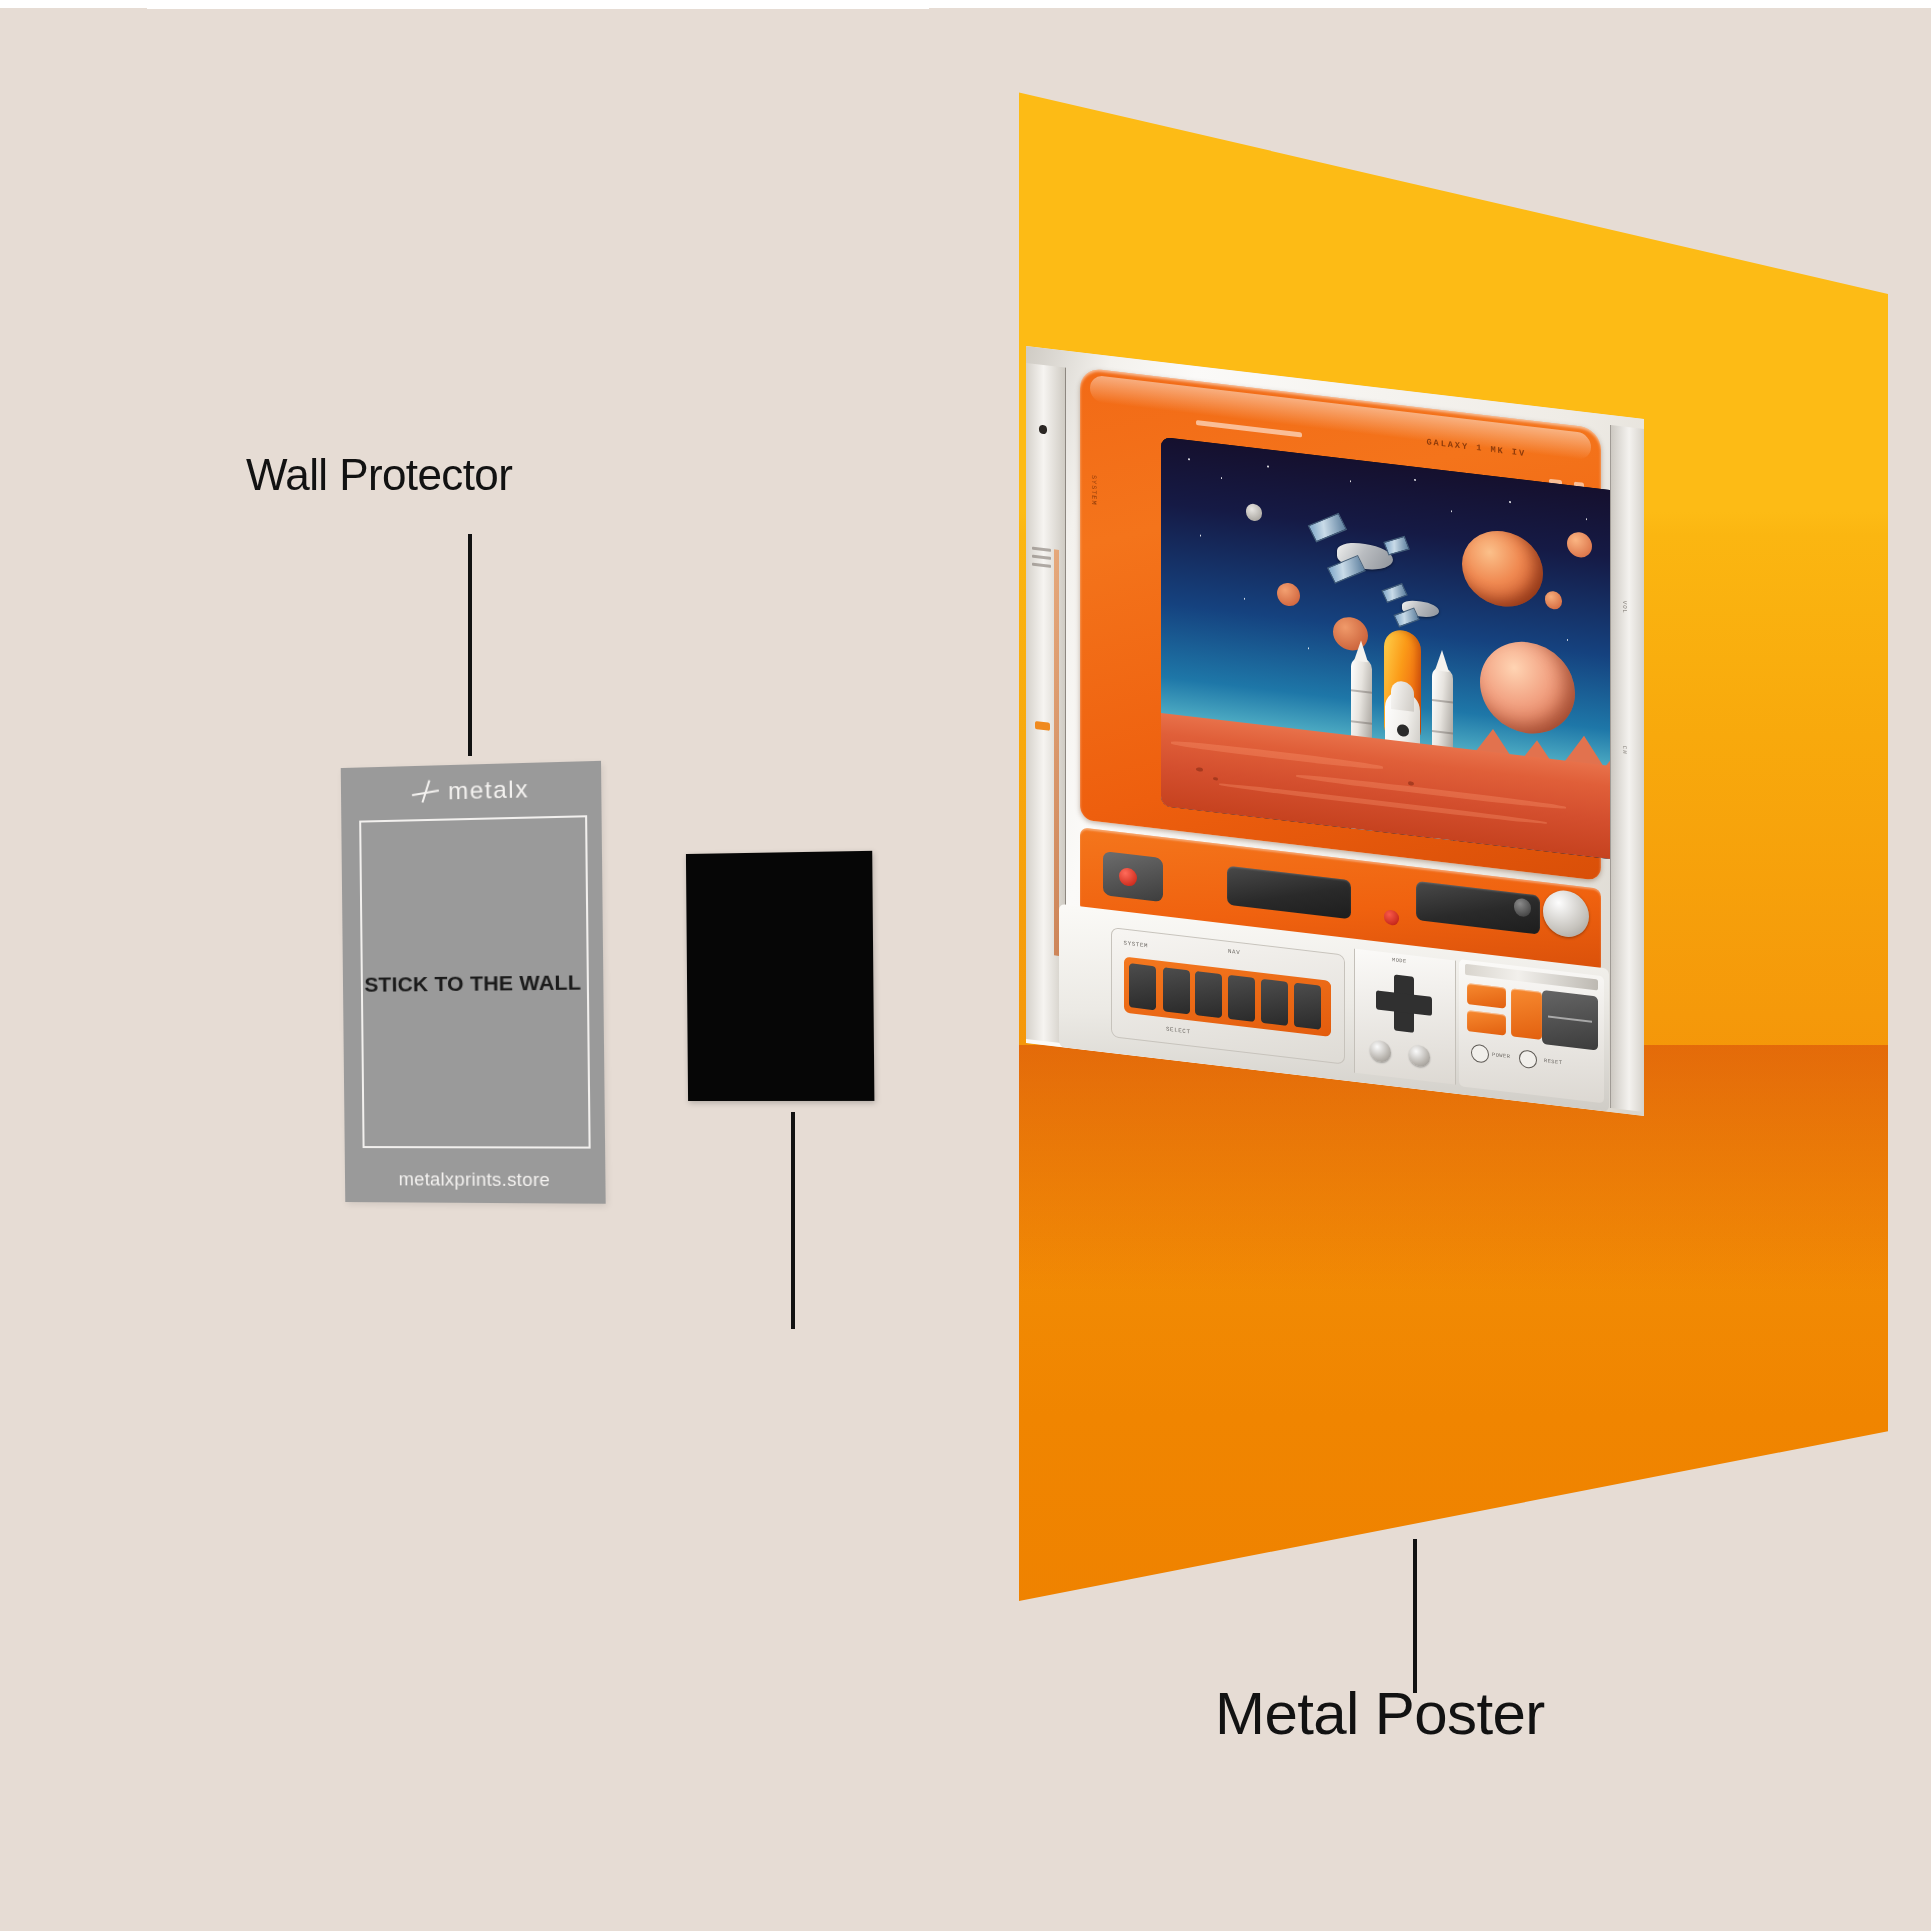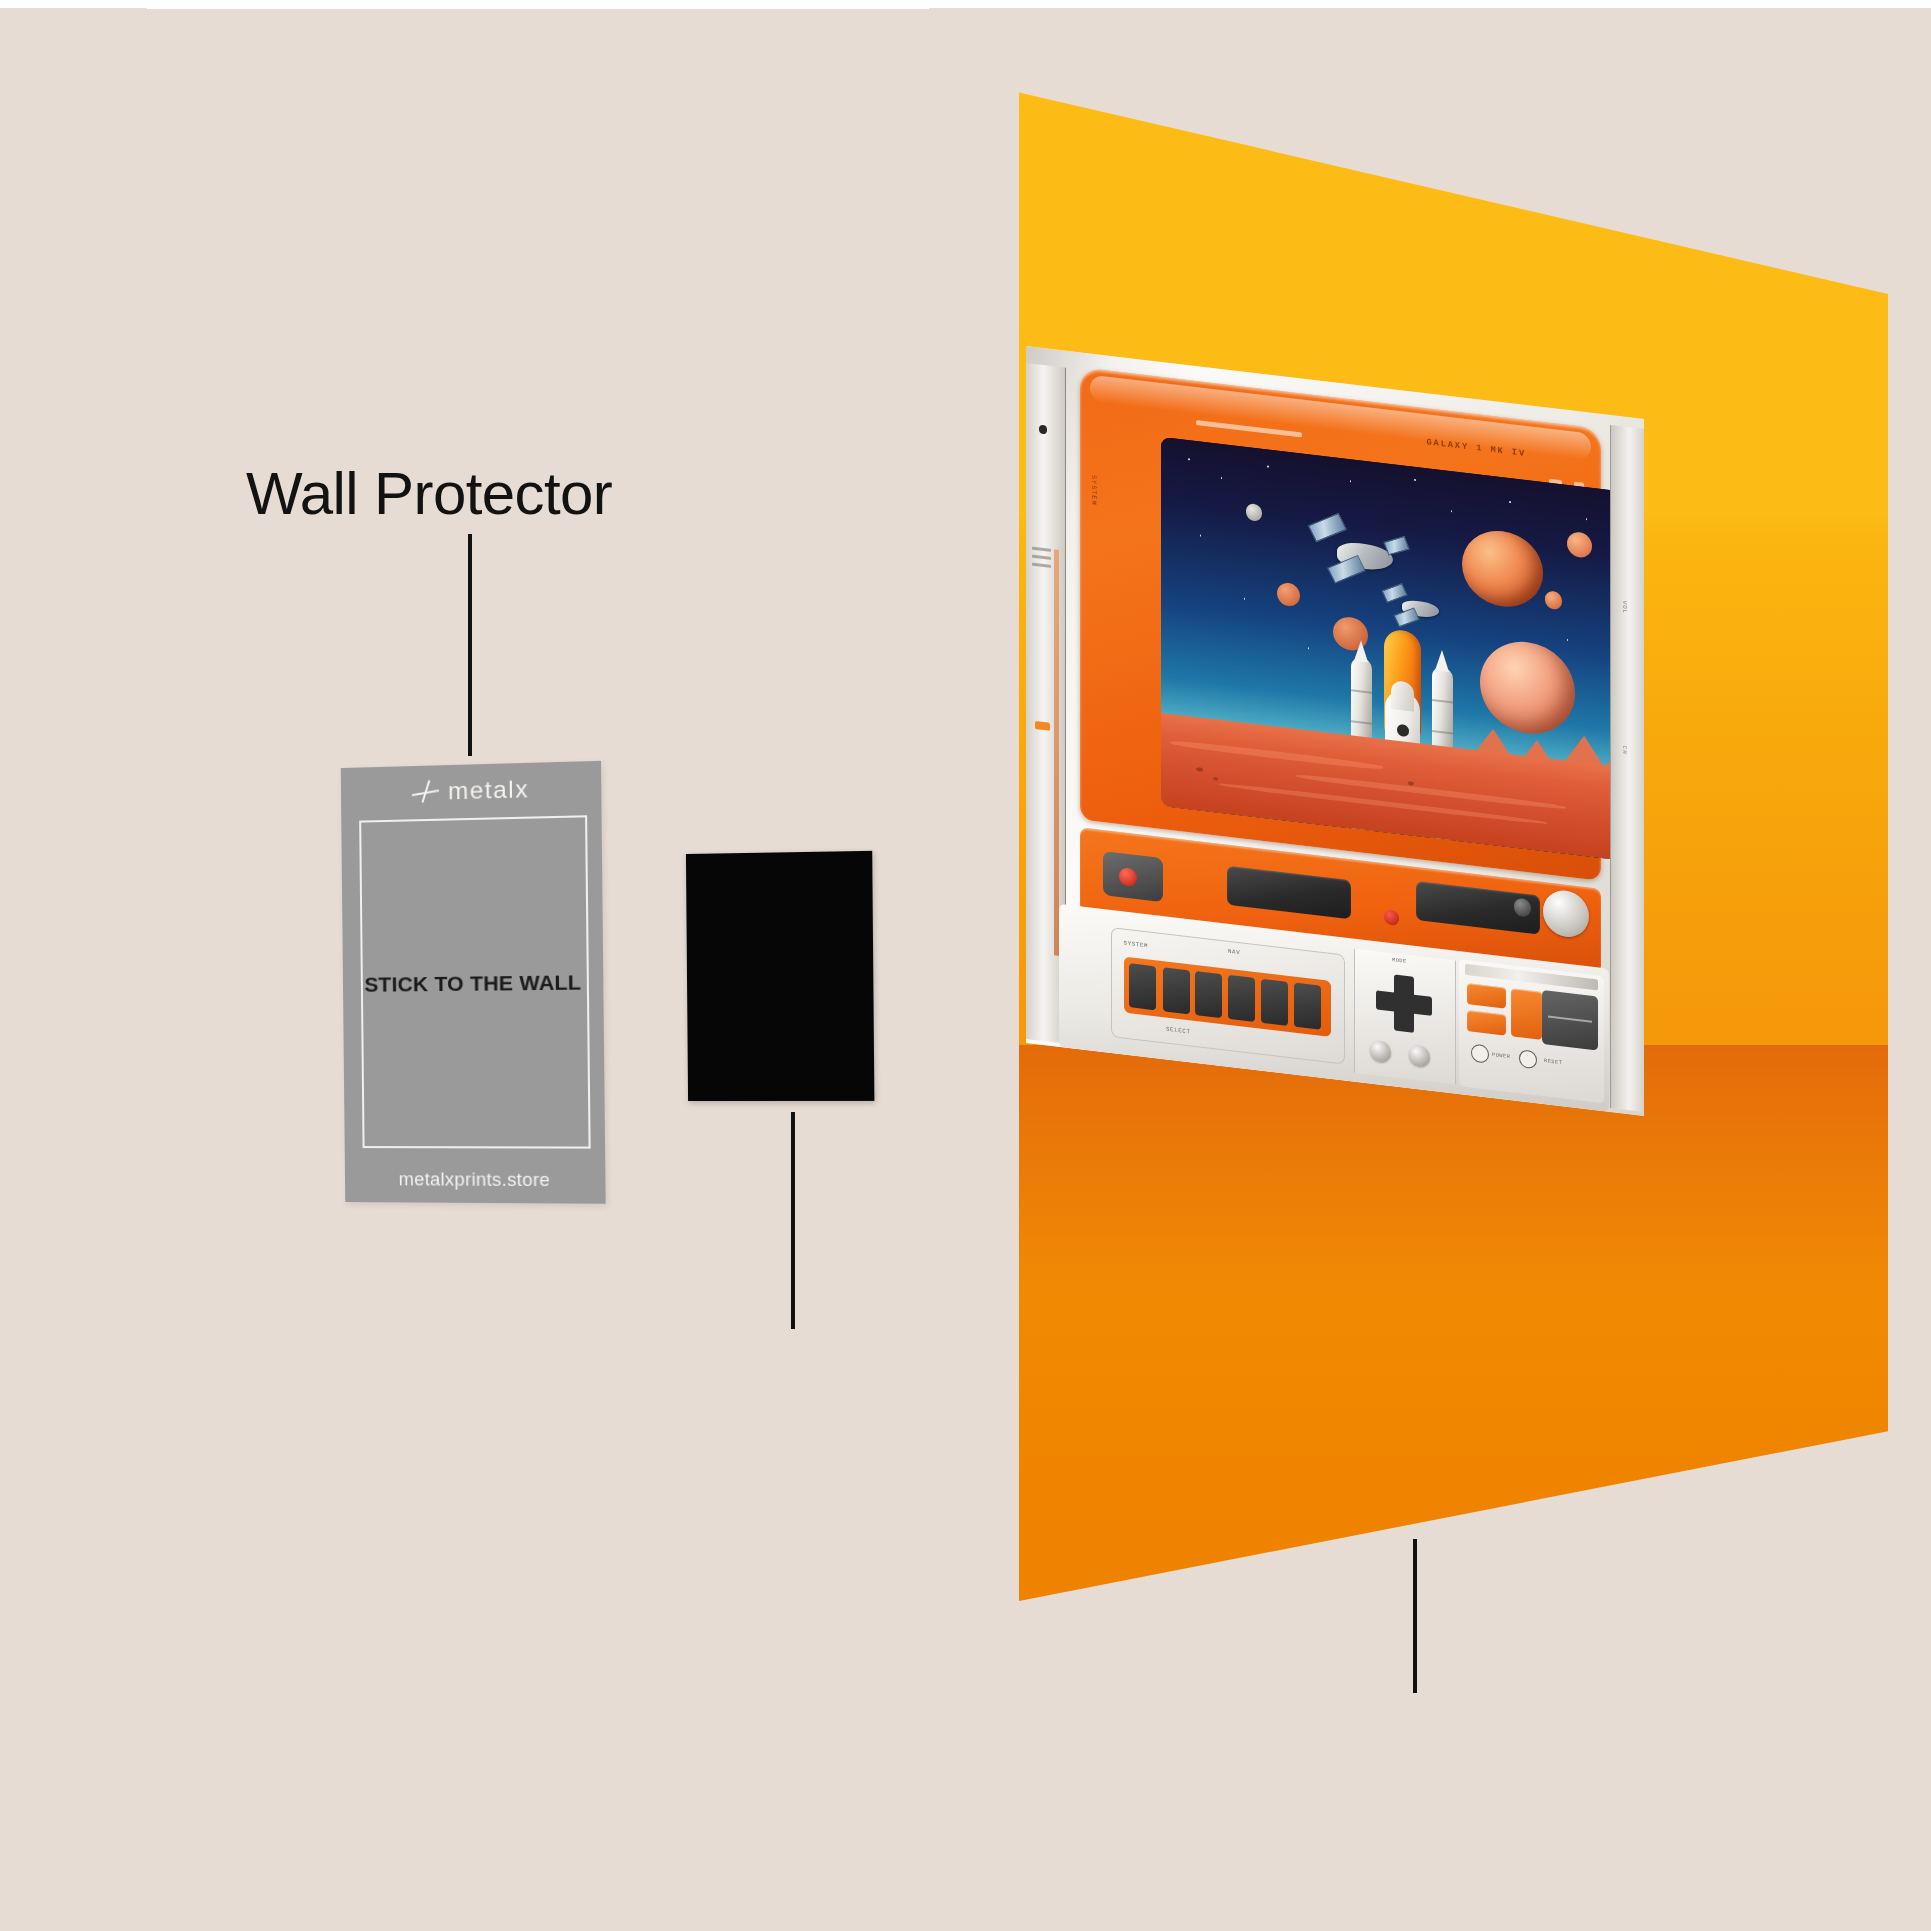--- a/index.html
+++ b/index.html
@@ -31,22 +31,22 @@
   
   .callout-label {
     position: absolute;
     color: #121212;
     font-weight: 400;
     letter-spacing: -0.6px;
     white-space: pre-line;
     line-height: 1.12;
   }
   #label-wall-protector {
-    left: 246px; top: 460px;
-    font-size: 60px;
+    left: 246px; top: 450px;
+    font-size: 44px;
   }
   #label-strong-magnet {
     left: 676px; top: 1342px;
     font-size: 60px;
     text-align: center;
     width: 251px;
   }
   #label-metal-poster {
     left: 1215px; top: 1680px;
     font-size: 60px;
@@ -791,15 +791,16 @@
 
       <div id="console-right-rail">
         <div class="vtext" style="top:174px; left:9.7px;">VOL</div>
         <div class="vtext" style="top:319px; left:9.7px;">CH</div>
       </div>
 
     </div>
   </div>
 
   <div class="leader-line" id="leader-metal-poster"></div>
+  <div class="callout-label" id="label-metal-poster">Metal Poster</div>
 
 </div>
 
 
 </body></html>

